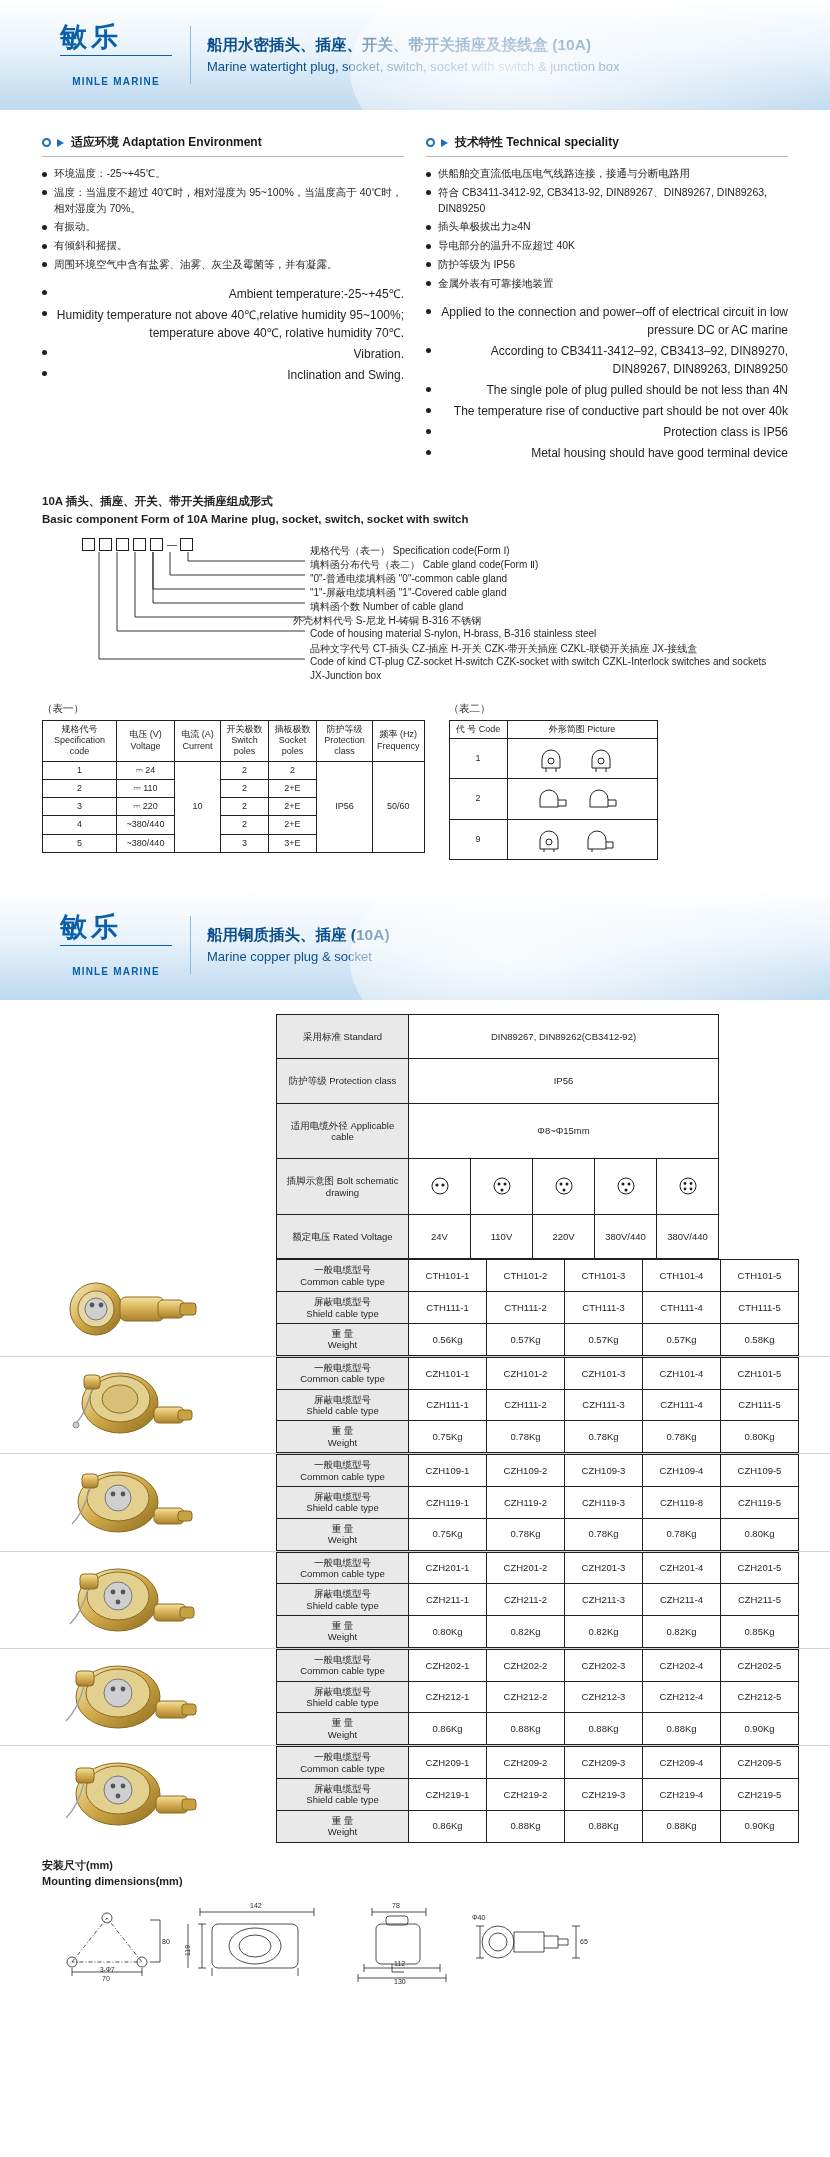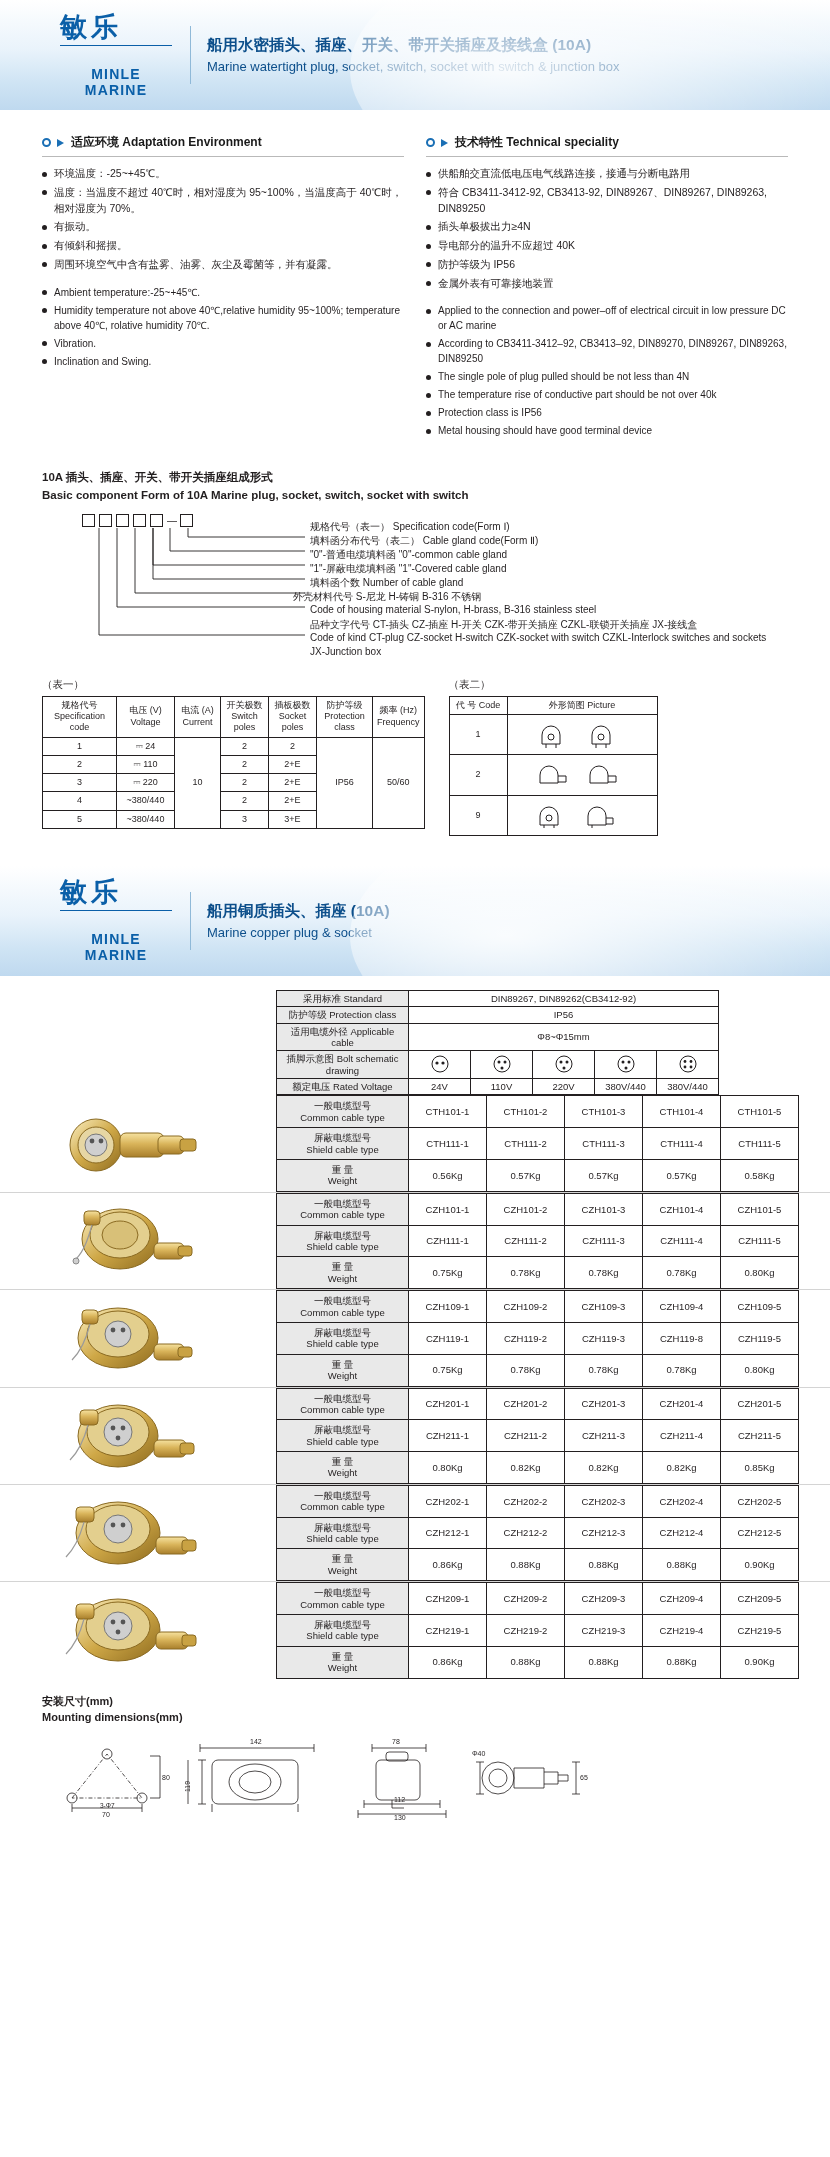--- a/index.html
+++ b/index.html
@@ -33,21 +33,21 @@
     padding-left:60px;
   }
   .logo{ width:120px; }
   .logo-cn{
     font-family:"DejaVu Serif", serif;
     font-size:27px; font-weight:bold; color:#0a5fa8;
     letter-spacing:4px; line-height:1;
   }
   .logo-en{
     margin-top:5px;
-    font-size:14px; letter-spacing:1.2px; color:#0a5fa8; font-weight:bold;
+    font-size:10px; letter-spacing:1.2px; color:#0a5fa8; font-weight:bold;
     border-top:1px solid #0a5fa8; padding-top:20px; text-align:center; width:112px;
   }
   .banner-divider{
     width:1px; height:58px; background:#8fb9d8; margin:0 16px 0 10px;
   }
   .banner-titles{ line-height:1.55; }
   .banner-title-cn{ font-size:15.5px; color:#0d4f8b; font-weight:bold; }
   .banner-title-en{ font-size:13px; color:#0d4f8b; }
 
   
@@ -71,21 +71,21 @@
   .spec-head-text{ font-size:12px; font-weight:bold; color:#1a1a1a; }
   .spec-list{ list-style:none; margin:0; padding:0; }
   .spec-list li{
     position:relative; padding-left:12px; margin-bottom:3px;
     line-height:1.5; font-size:10.5px; color:#231f20;
   }
   .spec-list li::before{
     content:""; position:absolute; left:0; top:5.5px;
     width:5px;height:5px;border-radius:50%;background:#231f20;
   }
-  .spec-list.en li{ font-size:10px; }
+  .spec-list.en li{ font-size:12px;text-align:right; }
   .gap{ height:9px; }
 
   
   .compform{ padding:28px 42px 0 42px; }
   .compform h3{ margin:0; font-size:11.5px; font-weight:bold; line-height:1.5;}
   .compform h3 .en{ font-weight:bold; }
   .tree{ position:relative; margin-top:10px; height:150px; font-size:10px;}
   .boxes{ position:absolute; left:40px; top:0; display:flex; gap:4px; align-items:center;}
   .boxes .bx{ width:13px;height:13px;border:1px solid #231f20;}
   .boxes .dash{ width:9px; text-align:center; }
@@ -106,21 +106,21 @@
   .t1 .cn{ display:block; }
   .pic-cell{ height:34px; }
 
   
   .banner2{ margin-top:30px; }
 
   
   .prod{ padding:14px 0 0 0; }
   .std-table{ margin-left:276px; border-collapse:collapse; }
   .std-table td{
-    border:1px solid #231f20; font-size:9.5px; padding:2px 5px; text-align:center;
+    border:1px solid #231f20; font-size:9.5px; padding:16px 5px; text-align:center;
     line-height:1.2;
   }
   .std-table td.lab{ background:#e9e9e9; text-align:center; width:132px; }
   .prod-rows{ margin-top:0; }
   .prow{
     display:flex; align-items:stretch; border-top:1px solid #d4d4d4;
     min-height:92px;
   }
   .prow:first-child{ border-top:none; }
   .pimg{ width:276px; position:relative; }

